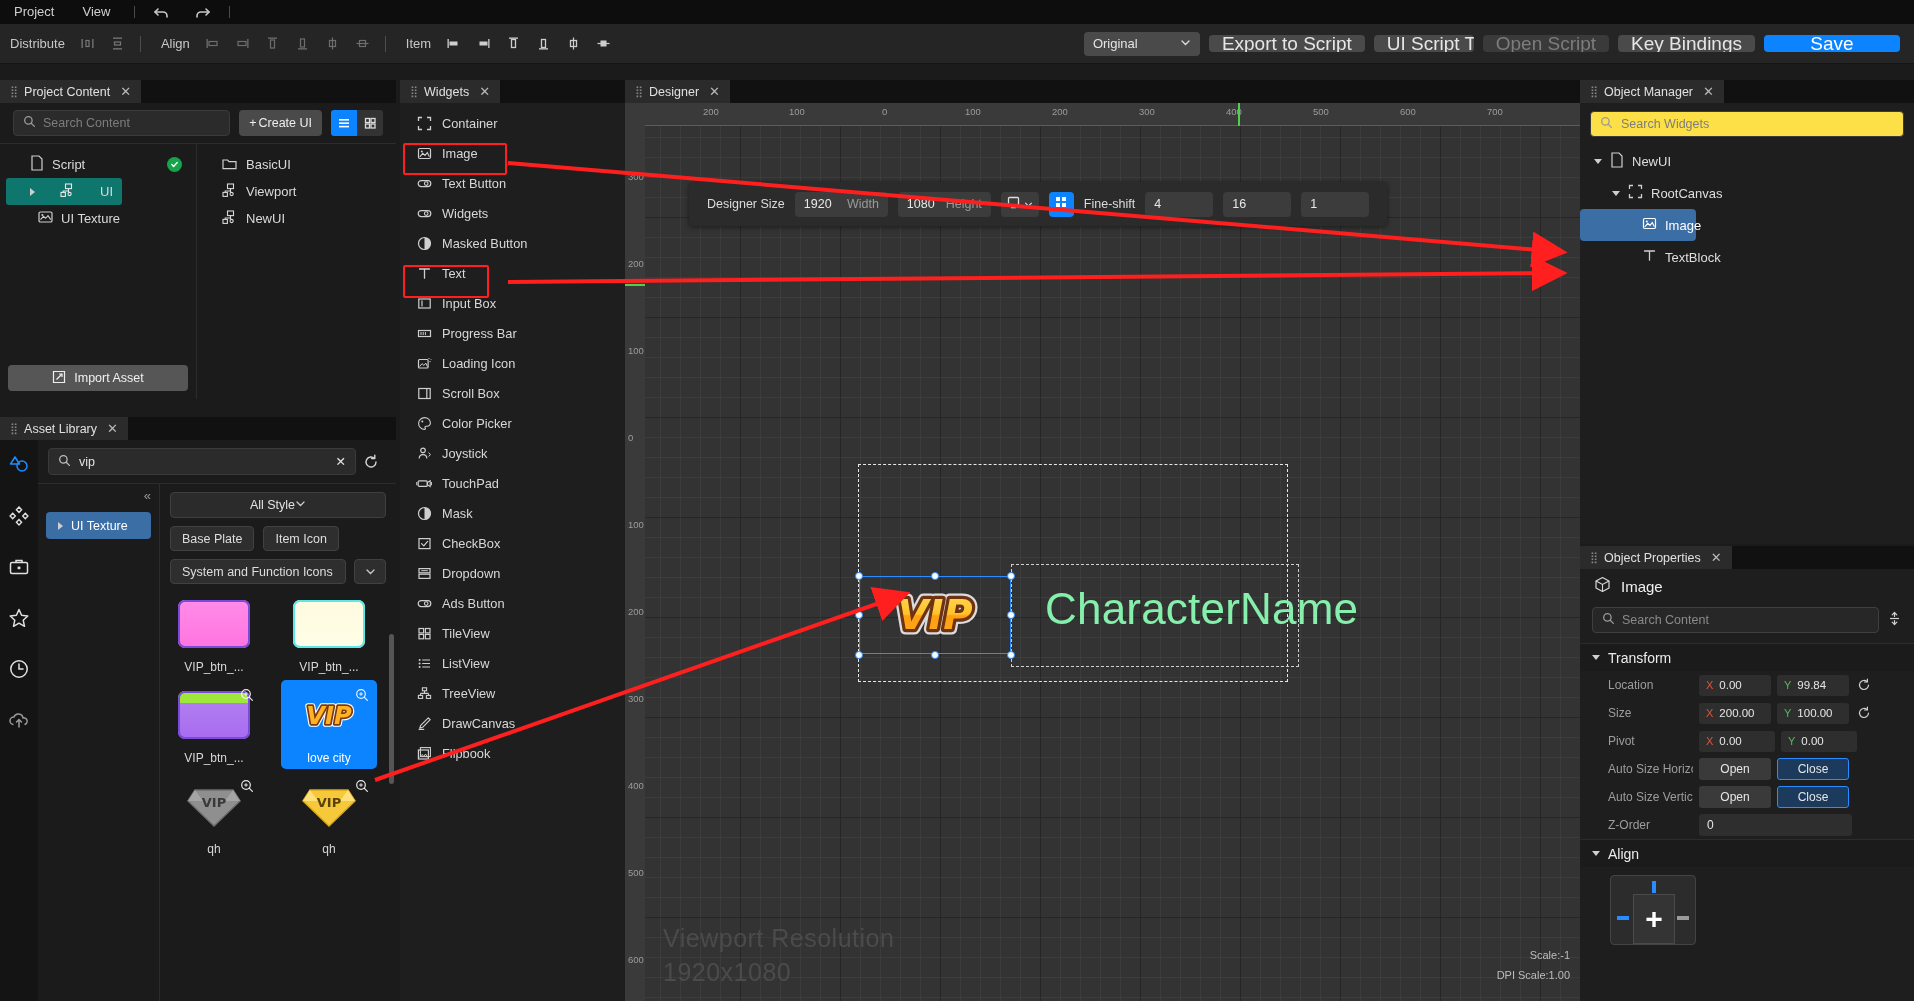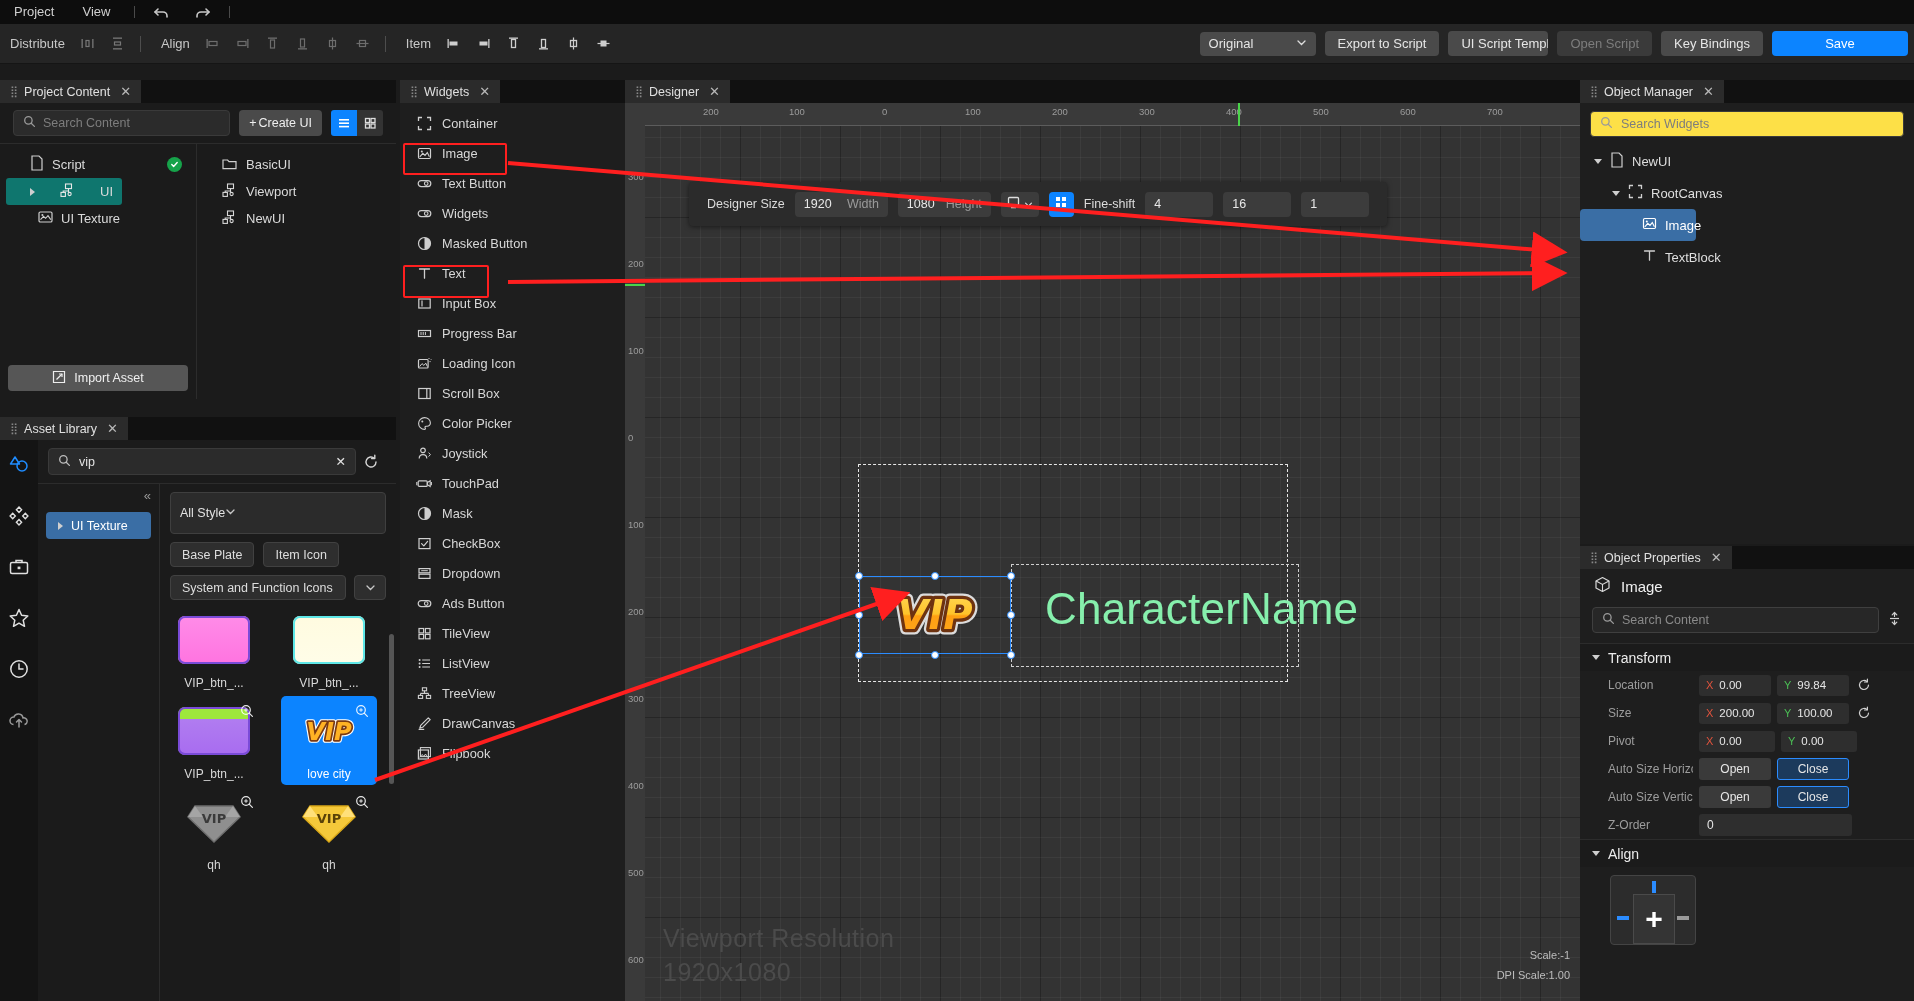--- a/index.html
+++ b/index.html
@@ -28,29 +28,29 @@
     position:absolute; left:0; top:24px; width:1914px; height:40px;
     background:#252525; display:flex; align-items:center;
     border-bottom:1px solid #151515;
   }
   .tb-label { font-size:13px; color:#c8c8c8; padding:0 10px; white-space:nowrap; }
   .tb-icons { display:flex; align-items:center; gap:13px; padding:0 4px; }
   .tb-ic { width:17px; height:17px; display:flex; align-items:center; justify-content:center; opacity:.55; }
   .tb-ic.bright { opacity:.92; }
   .tb-vsep { width:1px; height:16px; background:#4d4d4d; margin:0 10px; }
 
-  .tb-right { margin-left:auto; display:flex; align-items:center; gap:9px; padding-right:6px; }
+  .tb-right { margin-left:auto; display:flex; align-items:center; gap:9px; padding-right:14px; }
   .sel {
     width:116px; height:24px; background:#4a4a4a; border-radius:4px;
     display:flex; align-items:center; justify-content:space-between;
     padding:0 9px; font-size:13px; color:#e4e4e4;
   }
   .btn {
-    height:25px; border-radius:4px; background:#4a4a4a; color:#e6e6e6;
-    font-size:13px; display:flex; align-items:center; justify-content:center;
+    height:17px; border-radius:4px; background:#4a4a4a; color:#e6e6e6;
+    font-size:19px; display:flex; align-items:center; justify-content:center;
     padding:0 13px; white-space:nowrap; overflow:hidden;
   }
   .btn.disabled { background:#3a3a3a; color:#7d7d7d; }
   .btn.primary { background:#0c84ff; color:#fff; width:136px; }
   .btn.tmpl { max-width:100px; justify-content:flex-start; }
 
   
   .panel { position:absolute; background:#1e1e1e; }
   .panel-tabstrip {
     height:23px; background:#111; display:flex; align-items:stretch;
@@ -106,22 +106,22 @@
   .al-refresh { width:30px; display:flex; align-items:center; justify-content:center; }
   .al-split { flex:1; display:flex; border-top:1px solid #2c2c2c; }
   .al-cats { width:122px; border-right:1px solid #2c2c2c; padding-top:6px; position:relative; }
   .collapse { position:absolute; right:8px; top:4px; color:#999; font-size:13px; }
   .cat-item {
     margin:22px 8px 0 8px; height:27px; background:#3a6ea5; border-radius:4px;
     display:flex; align-items:center; gap:8px; padding-left:12px; font-size:12.5px; color:#fff;
   }
   .al-right { flex:1; padding:8px 10px 0 10px; overflow:hidden; position:relative; }
   .dropdown {
-    height:42px; background:#2b2b2b; border:1px solid #3f3f3f; border-radius:4px;
-    display:flex; align-items:center; justify-content:flex-start; padding:0 9px;
+    height:26px; background:#2b2b2b; border:1px solid #3f3f3f; border-radius:4px;
+    display:flex; align-items:center; justify-content:center; padding:0 9px;
     font-size:12.5px; color:#e2e2e2; margin-bottom:8px;
   }
   .chiprow { display:flex; gap:9px; margin-bottom:8px; }
   .chip {
     height:25px; background:#2e2e2e; border:1px solid #414141; border-radius:4px;
     display:flex; align-items:center; padding:0 11px; font-size:12.5px; color:#dedede;
   }
   .chiprow2 { display:flex; gap:8px; margin-bottom:9px; }
   .chip.wide { flex:1; }
   .chip.caret { width:32px; justify-content:center; padding:0; }

